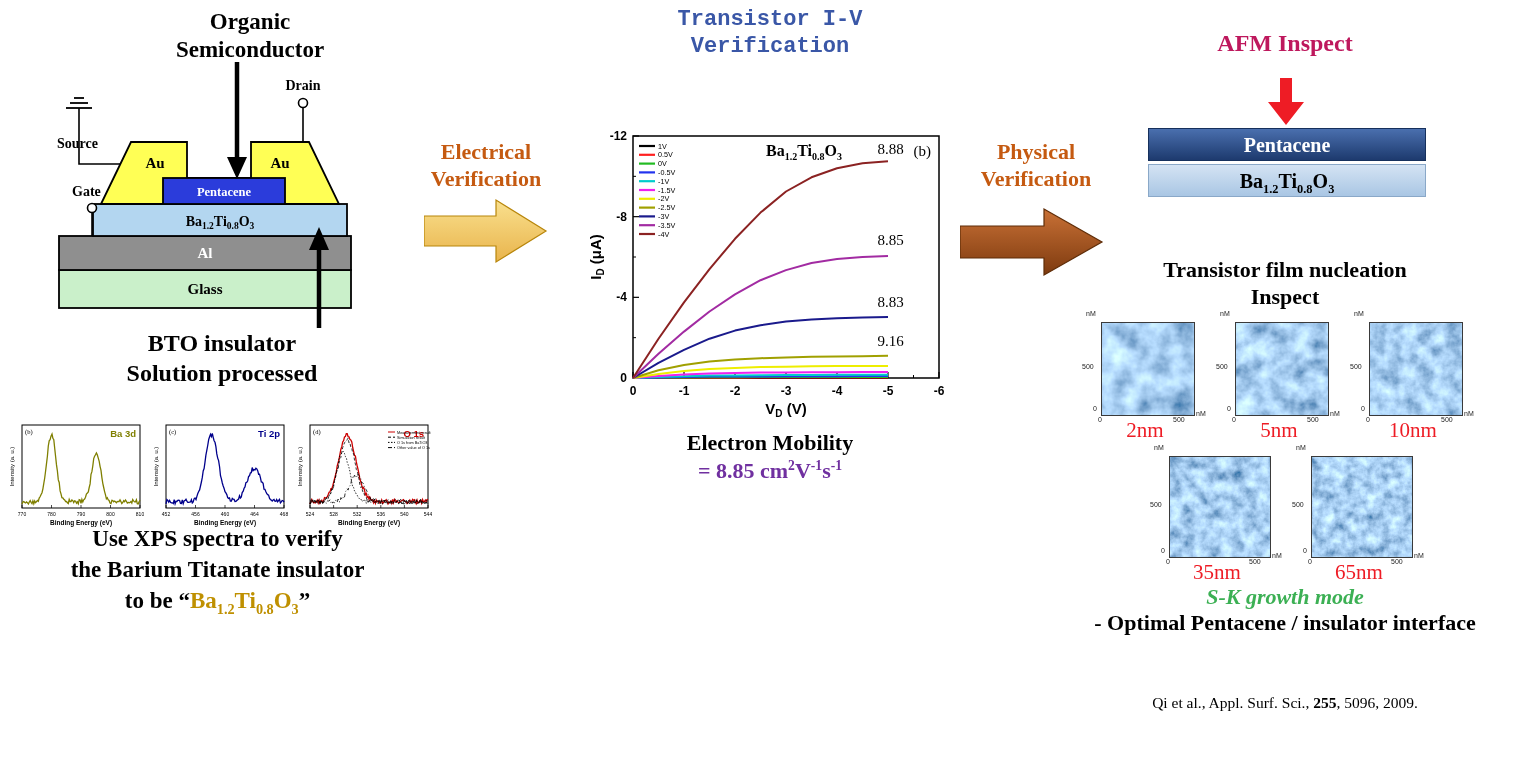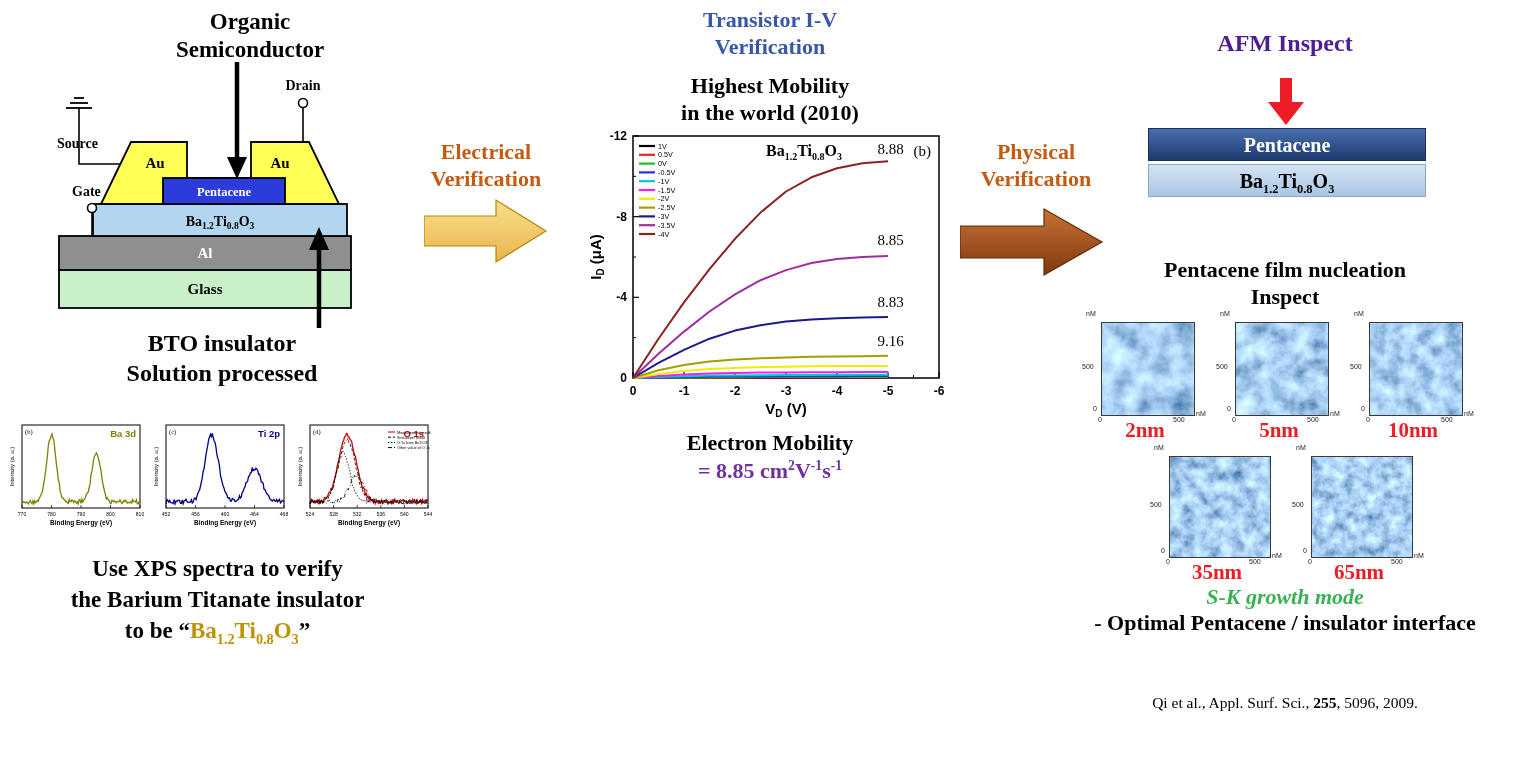--- a/index.html
+++ b/index.html
@@ -9,21 +9,21 @@
   .c{text-align:center;}
   .b{font-weight:bold;}
   sub{font-size:62%;}
   sup{font-size:62%;}
   .xps-row{display:flex;gap:8px;}
   .xps-chart{width:136px;height:112px;background:#fff;}
   .afm-row{display:flex;gap:8px;}
   .afm-cell{position:relative;}
   .afx{position:absolute;font-family:"Liberation Sans",sans-serif;font-size:7px;color:#222;}
   .afm-img{display:block;border:1px solid #3a3a3a;}
-  .thick{text-align:center;font-weight:bold;font-size:21px;margin-top:2px;}
+  .thick{text-align:center;font-weight:normal;font-size:21px;margin-top:2px;}
   .it{}
   .cite{font-size:15.5px;}
 </style>
 </head>
 <body>
 
 <div class="slide">
 
   <div class="abs c b" style="left:130px;top:8px;width:240px;font-size:23px;line-height:28px">
     <div>Organic</div>
@@ -138,37 +138,33 @@
           <text x="101" y="13.5" font-size="3.8" font-family="&quot;Liberation Sans&quot;,sans-serif">Measurement result</text>
           <line x1="92" y1="17.2" x2="99" y2="17.2" stroke="#000000" stroke-width="1" stroke-dasharray="3,2"></line>
           <text x="101" y="18.7" font-size="3.8" font-family="&quot;Liberation Sans&quot;,sans-serif">Simulation result</text>
           <line x1="92" y1="22.4" x2="99" y2="22.4" stroke="#000000" stroke-width="1" stroke-dasharray="1.5,1.5"></line>
           <text x="101" y="23.9" font-size="3.8" font-family="&quot;Liberation Sans&quot;,sans-serif">O 1s from BaTiO3</text>
           <line x1="92" y1="27.6" x2="99" y2="27.6" stroke="#000000" stroke-width="1" stroke-dasharray="4,2,1,2"></line>
           <text x="101" y="29.1" font-size="3.8" font-family="&quot;Liberation Sans&quot;,sans-serif">Other value of O 1s</text>
         </svg></div>
   </div>
 
-  <div class="abs c b" style="left:0px;top:553px;width:435px;font-size:23px;line-height:31px">
+  <div class="abs c b" style="left:0px;top:523px;width:435px;font-size:23px;line-height:31px">
     <div>Use XPS spectra to verify</div>
     <div>the Barium Titanate insulator</div>
     <div>
       <span>to be “</span><span style="color: rgb(191, 144, 0);"><span>Ba</span><sub>1.2</sub><span>Ti</span><sub>0.8</sub><span>O</span><sub>3</sub></span><span>”</span>
     </div>
   </div>
 
-  <div class="abs c b" style="left: 620px; top: 6px; width: 300px; font-size: 22px; line-height: 27px; color: rgb(58, 87, 167);">
+  <div class="abs c b" style="left: 620px; top: 6px; width: 300px; font-size: 22px; line-height: 27px; color: rgb(58, 87, 167); font-family: Liberation Mono, monospace;">
     <div>Transistor I-V</div>
     <div>Verification</div>
   </div>
 
-  <div class="abs c b" style="left:620px;top:72px;width:300px;font-size:22px;line-height:27px">
-    <div>Highest Mobility</div>
-    <div>in the world (2010)</div>
-  </div>
 
   <div class="abs c b" style="left: 420px; top: 138px; width: 132px; font-size: 22px; line-height: 27px; color: rgb(197, 90, 17);">
     <div>Electrical</div>
     <div>Verification</div>
   </div>
 
   <svg class="abs" style="left:424px;top:198px" width="124" height="66" viewBox="0 0 124 66">
     <defs>
       <linearGradient id="gYellow" x1="0" y1="0" x2="0" y2="1">
         <stop offset="0" stop-color="#f9e08e"></stop>
@@ -253,21 +249,21 @@
         <text x="201" y="288" text-anchor="middle" font-size="15" font-weight="bold" font-family="&quot;Liberation Sans&quot;,sans-serif"><tspan>V</tspan><tspan font-size="10" dy="3">D</tspan><tspan font-size="15" dy="-3"> (V)</tspan></text>
         <text x="16" y="131" text-anchor="middle" font-size="15" font-weight="bold" font-family="&quot;Liberation Sans&quot;,sans-serif" transform="rotate(-90 16 131)"><tspan>I</tspan><tspan font-size="10" dy="3">D</tspan><tspan font-size="15" dy="-3"> (μA)</tspan></text>
       </svg></div>
 
   <div class="abs c b" style="left:620px;top:430px;width:300px;font-size:22px">Electron Mobility</div>
 
   <div class="abs c b" style="left: 620px; top: 458px; width: 300px; font-size: 22px; color: rgb(112, 48, 160);">
     <span>= 8.85 cm</span><sup>2</sup><span>V</span><sup>-1</sup><span>s</span><sup>-1</sup>
   </div>
 
-  <div class="abs c b" style="left: 1150px; top: 30px; width: 270px; font-size: 24px; color: #4c1d95;">AFM Inspect</div>
+  <div class="abs c b" style="left: 1150px; top: 30px; width: 270px; font-size: 24px; color: #be185d;">AFM Inspect</div>
 
   <svg class="abs" style="left:1266px;top:78px" width="40" height="48" viewBox="0 0 40 48">
     <polygon points="14,0 26,0 26,24 38,24 20,47 2,24 14,24" fill="#ee1c25"></polygon>
   </svg>
 
   <div class="abs c b" style="left: 970px; top: 138px; width: 132px; font-size: 22px; line-height: 27px; color: rgb(197, 90, 17);">
     <div>Physical</div>
     <div>Verification</div>
   </div>
 
@@ -280,21 +276,21 @@
     </defs>
     <polygon points="0,20 84,20 84,3 142,36 84,69 84,52 0,52" fill="url(#gBrown)" stroke="#5f2d08" stroke-width="1.2"></polygon>
   </svg>
 
   <div class="abs c b" style="left:1148px;top:128px;width:278px;height:33px;line-height:33px;font-size:20px;color:#fff;background:linear-gradient(180deg,#4a6fae,#1d3a6e);border:1px solid #16305c;box-sizing:border-box">Pentacene</div>
   <div class="abs c b" style="left:1148px;top:164px;width:278px;height:33px;line-height:33px;font-size:20px;background:linear-gradient(180deg,#d4e3f3,#a9c6e4);border:1px solid #8aa8c8;box-sizing:border-box">
     <span>Ba</span><sub>1.2</sub><span>Ti</span><sub>0.8</sub><span>O</span><sub>3</sub>
   </div>
 
   <div class="abs c b" style="left:1110px;top:256px;width:350px;font-size:22px;line-height:27px">
-    <div>Pentacene film nucleation</div>
+    <div>Transistor film nucleation</div>
     <div>Inspect</div>
   </div>
 
   <div class="abs afm-row" id="afm-row1" style="left:1082px;top:310px">
       <div class="afm-cell" style="width: 126px; padding-top: 12px;">
         <span class="afx" style="left:4px;top:0px">nM</span>
         <span class="afx" style="left:0px;top:53.4px">500</span>
         <span class="afx" style="left:11px;top:95px">0</span>
         <svg class="afm-img" style="margin-left:19px" width="92" height="92">
           <defs>

